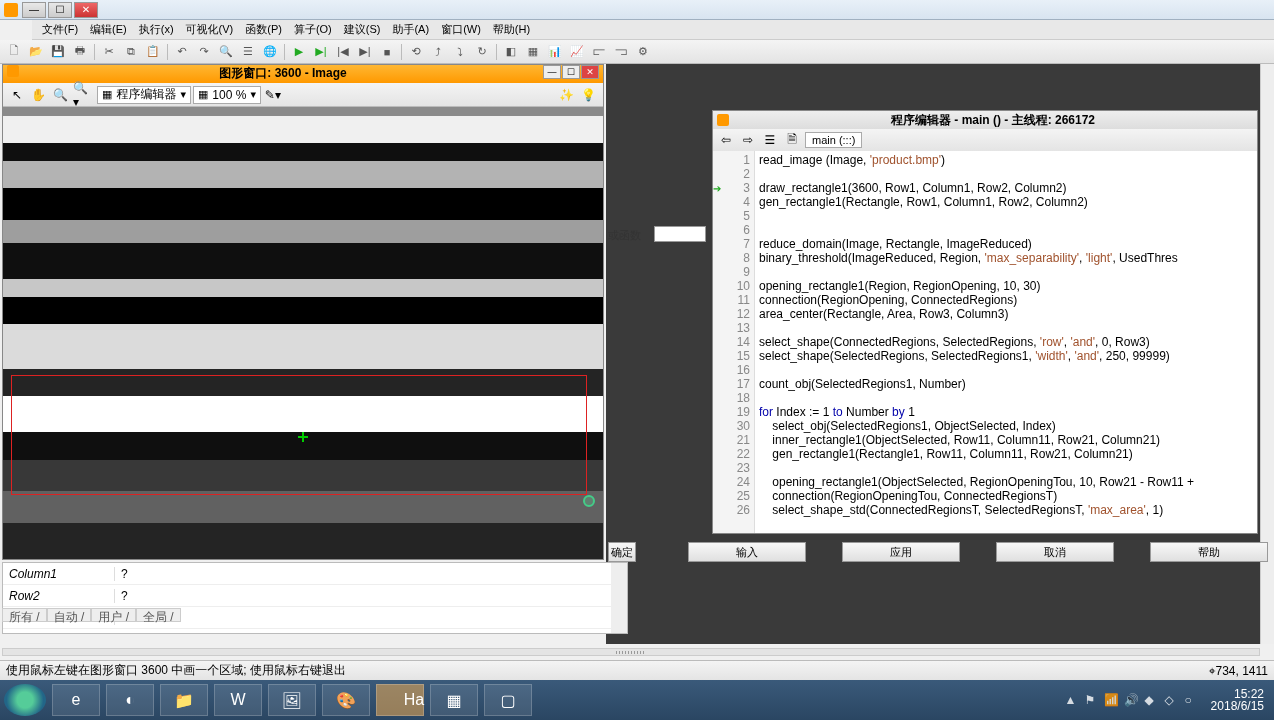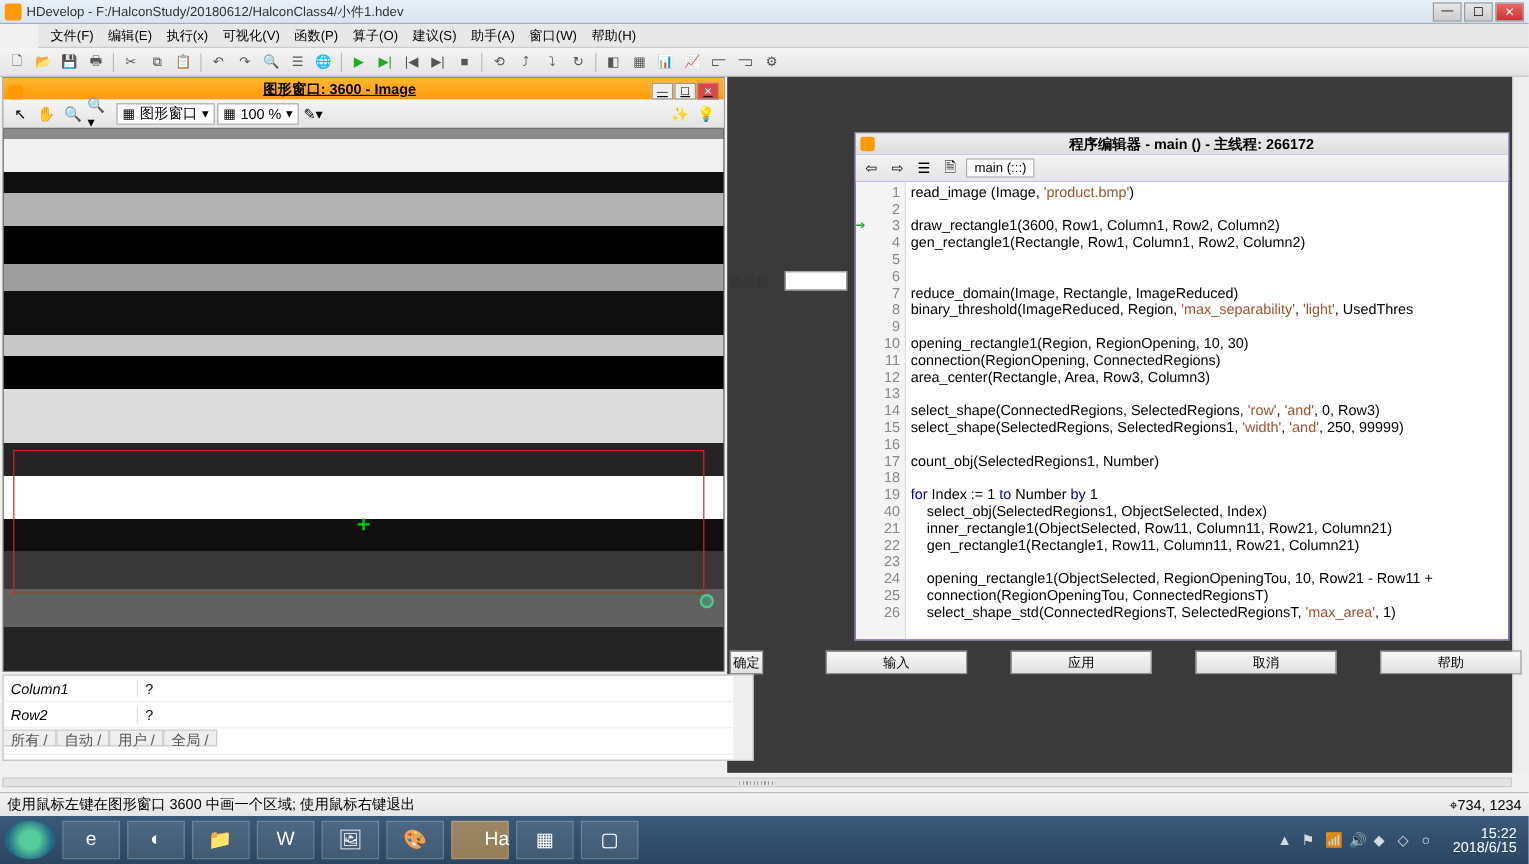--- a/index.html
+++ b/index.html
@@ -21,21 +21,21 @@
 .toolbar { height: 24px; background: linear-gradient(#f4f4f4,#e4e4e4); display: flex; align-items: center; padding: 0 4px; border-bottom: 1px solid #bbb; gap: 2px; }
 .toolbar .tb-btn { width: 20px; height: 20px; border: 1px solid transparent; display: flex; align-items: center; justify-content: center; font-size: 11px; color: #555; cursor: pointer; }
 .toolbar .sep { width: 1px; height: 16px; background: #bbb; margin: 0 2px; }
 .toolbar .play { color: #2a2; }
 
 
 .main { position: absolute; top: 64px; bottom: 60px; left: 0; right: 0; display: flex; }
 
 
 .gfx-window { position: absolute; left: 2px; top: 0; width: 602px; height: 496px; border: 1px solid #888; background: #fff; }
-.gfx-titlebar { height: 18px; background: linear-gradient(#ffb732,#ff9900); display: flex; align-items: flex-end; padding: 0 4px; color: #000; font-size: 11px; text-decoration: underline; }
+.gfx-titlebar { height: 18px; background: linear-gradient(#ffb732,#ff9900); display: flex; align-items: flex-start; padding: 0 4px; color: #000; font-size: 11px; }
 .gfx-titlebar .gfx-icon { width: 12px; height: 12px; background: #f90; border-radius: 2px; margin-right: 4px; }
 .gfx-titlebar .gfx-title { flex: 1; text-align: center; font-weight: bold; }
 .gfx-titlebar .gfx-btns { display: flex; gap: 1px; }
 .gfx-titlebar .gfx-btn { width: 18px; height: 14px; background: #eee; border: 1px solid #999; display: flex; align-items: center; justify-content: center; font-size: 9px; cursor: pointer; }
 .gfx-titlebar .gfx-btn.cls { background: #d44; color: #fff; }
 .gfx-toolbar { height: 24px; background: linear-gradient(#f4f4f4,#e4e4e4); display: flex; align-items: center; padding: 0 4px; border-bottom: 1px solid #bbb; gap: 2px; }
 .gfx-toolbar .gtb-btn { width: 20px; height: 20px; display: flex; align-items: center; justify-content: center; font-size: 12px; cursor: pointer; }
 .gfx-toolbar .gtb-sel { height: 18px; border: 1px solid #aaa; padding: 0 4px; font-size: 11px; display: flex; align-items: center; gap: 4px; cursor: pointer; background: #fff; }
 .gfx-toolbar .spacer { flex: 1; }
 .gfx-canvas { position: relative; width: 100%; height: calc(100% - 42px); background: #111; overflow: hidden; }
@@ -50,21 +50,21 @@
 .gfx-canvas .cross { position: absolute; left: 295px; top: 325px; width: 10px; height: 10px; }
 .gfx-canvas .cross::before, .gfx-canvas .cross::after { content:''; position: absolute; background:#0c0; }
 .gfx-canvas .cross::before { left:4px; top:0; width:2px; height:10px; }
 .gfx-canvas .cross::after { top:4px; left:0; height:2px; width:10px; }
 .gfx-canvas .cursor-dot { position: absolute; left: 580px; top: 388px; width: 12px; height: 12px; border: 2px solid #4c8; border-radius: 50%; background: rgba(100,200,150,0.3); }
 
 
 .dark-pane { position: absolute; left: 606px; top: 0; right: 14px; bottom: 16px; background: #3a3a3a; }
 
 
-.code-window { position: absolute; left: 712px; top: 46px; width: 546px; height: 424px; background: #6d28d9; border: 1px solid #888; }
+.code-window { position: absolute; left: 712px; top: 46px; width: 546px; height: 424px; background: #c4b5fd; border: 1px solid #888; }
 .code-titlebar { height: 18px; background: linear-gradient(#eee,#ddd); display: flex; align-items: center; padding: 0 4px; font-size: 11px; }
 .code-titlebar .ci { width: 12px; height: 12px; background: #f90; border-radius: 2px; margin-right: 4px; }
 .code-titlebar .ct { flex: 1; text-align: center; font-weight: bold; }
 .code-toolbar { height: 22px; background: linear-gradient(#f4f4f4,#e4e4e4); display: flex; align-items: center; padding: 0 4px; gap: 4px; }
 .code-toolbar .nb { width: 18px; height: 18px; display: flex; align-items: center; justify-content: center; cursor: pointer; }
 .code-toolbar .fn { border: 1px solid #aaa; padding: 1px 6px; font-size: 11px; background: #fff; }
 .code-body { display: flex; height: calc(100% - 40px); overflow: hidden; font-family: Consolas, monospace; font-size: 12px; }
 .gutter { width: 42px; background: #f4f4f4; text-align: right; padding: 2px 4px 2px 2px; color: #888; border-right: 1px solid #ddd; }
 .gutter .ln { height: 14px; line-height: 14px; position: relative; }
 .gutter .ln .arrow { position: absolute; left: -2px; top: 1px; color: #2a2; font-size: 10px; }
@@ -114,21 +114,20 @@
 .dark-bottom { position: absolute; left: 638px; right: 14px; top: 498px; height: 72px; background: #3a3a3a; }
 
 
 .rscroll { position: absolute; right: 0; top: 0; width: 14px; bottom: 16px; background: #eee; border-left:1px solid #ccc; }
 </style>
 </head>
 <body>
 
 <div class="titlebar">
   <div class="app-icon"></div>
-  <div class="title-text">HDevelop - F:/HalconStudy/20180612/HalconClass4/小件1.hdev</div>
   <div class="win-btns">
     <div class="win-btn">—</div>
     <div class="win-btn">☐</div>
     <div class="win-btn cls">✕</div>
   </div>
 </div>
 
 <div class="menubar">
   <div class="menu-item">文件(F)</div>
   <div class="menu-item">编辑(E)</div>
@@ -189,21 +188,21 @@
         <div class="gfx-btn">☐</div>
         <div class="gfx-btn cls">✕</div>
       </div>
     </div>
     <div class="gfx-toolbar">
       <div class="gtb-btn">↖</div>
       <div class="gtb-btn">✋</div>
       <div class="gtb-btn">🔍</div>
       <div class="gtb-btn">🔍▾</div>
       <div class="sep"></div>
-      <div class="gtb-sel">▦ <span>图形窗口</span> ▾</div>
+      <div class="gtb-sel">▦ <span>程序编辑器</span> ▾</div>
       <div class="gtb-sel">▦ <span>100 %</span> ▾</div>
       <div class="gtb-btn">✎▾</div>
       <div class="spacer"></div>
       <div class="gtb-btn">✨</div>
       <div class="gtb-btn">💡</div>
     </div>
     <div class="gfx-canvas">
       <div class="img-sim"></div>
       <div class="roi"></div>
       <div class="cross"></div>
@@ -243,21 +242,21 @@
           <div class="ln">10</div>
           <div class="ln">11</div>
           <div class="ln">12</div>
           <div class="ln">13</div>
           <div class="ln">14</div>
           <div class="ln">15</div>
           <div class="ln">16</div>
           <div class="ln">17</div>
           <div class="ln">18</div>
           <div class="ln">19</div>
-          <div class="ln">40</div>
+          <div class="ln">30</div>
           <div class="ln">21</div>
           <div class="ln">22</div>
           <div class="ln">23</div>
           <div class="ln">24</div>
           <div class="ln">25</div>
           <div class="ln">26</div>
         </div>
       <div class="codelines" id="codelines"><div class="cl">read_image (Image, <span class="str">'product.bmp'</span>)</div><div class="cl"></div><div class="cl">draw_rectangle1(3600, Row1, Column1, Row2, Column2)</div><div class="cl">gen_rectangle1(Rectangle, Row1, Column1, Row2, Column2)</div><div class="cl"></div><div class="cl"></div><div class="cl">reduce_domain(Image, Rectangle, ImageReduced)</div><div class="cl">binary_threshold(ImageReduced, Region, <span class="str">'max_separability'</span>, <span class="str">'light'</span>, UsedThres</div><div class="cl"></div><div class="cl">opening_rectangle1(Region, RegionOpening, 10, 30)</div><div class="cl">connection(RegionOpening, ConnectedRegions)</div><div class="cl">area_center(Rectangle, Area, Row3, Column3)</div><div class="cl"></div><div class="cl">select_shape(ConnectedRegions, SelectedRegions, <span class="str">'row'</span>, <span class="str">'and'</span>, 0, Row3)</div><div class="cl">select_shape(SelectedRegions, SelectedRegions1, <span class="str">'width'</span>, <span class="str">'and'</span>, 250, 99999)</div><div class="cl"></div><div class="cl">count_obj(SelectedRegions1, Number)</div><div class="cl"></div><div class="cl"><span class="kw">for</span> Index := 1 <span class="kw">to</span> Number <span class="kw">by</span> 1</div><div class="cl">    select_obj(SelectedRegions1, ObjectSelected, Index)</div><div class="cl">    inner_rectangle1(ObjectSelected, Row11, Column11, Row21, Column21)</div><div class="cl">    gen_rectangle1(Rectangle1, Row11, Column11, Row21, Column21)</div><div class="cl"></div><div class="cl">    opening_rectangle1(ObjectSelected, RegionOpeningTou, 10, Row21 - Row11 +</div><div class="cl">    connection(RegionOpeningTou, ConnectedRegionsT)</div><div class="cl">    select_shape_std(ConnectedRegionsT, SelectedRegionsT, <span class="str">'max_area'</span>, 1)</div></div>
     </div>
   </div>
@@ -298,21 +297,21 @@
   <div class="dark-bottom"></div>
 
   <div class="splitter">
       <div class="grip"></div>
     </div>
 </div>
 
 <div class="status">
   <div class="st-text">使用鼠标左键在图形窗口 3600 中画一个区域; 使用鼠标右键退出</div>
   <div>⌖ </div>
-  <div class="coords">734, 1234</div>
+  <div class="coords">734, 1411</div>
 </div>
 
 <div class="taskbar">
   <div class="start"></div>
   <div class="tb-item">e</div>
   <div class="tb-item">◐</div>
   <div class="tb-item">📁</div>
   <div class="tb-item">W</div>
   <div class="tb-item">🖼</div>
   <div class="tb-item">🎨</div>

